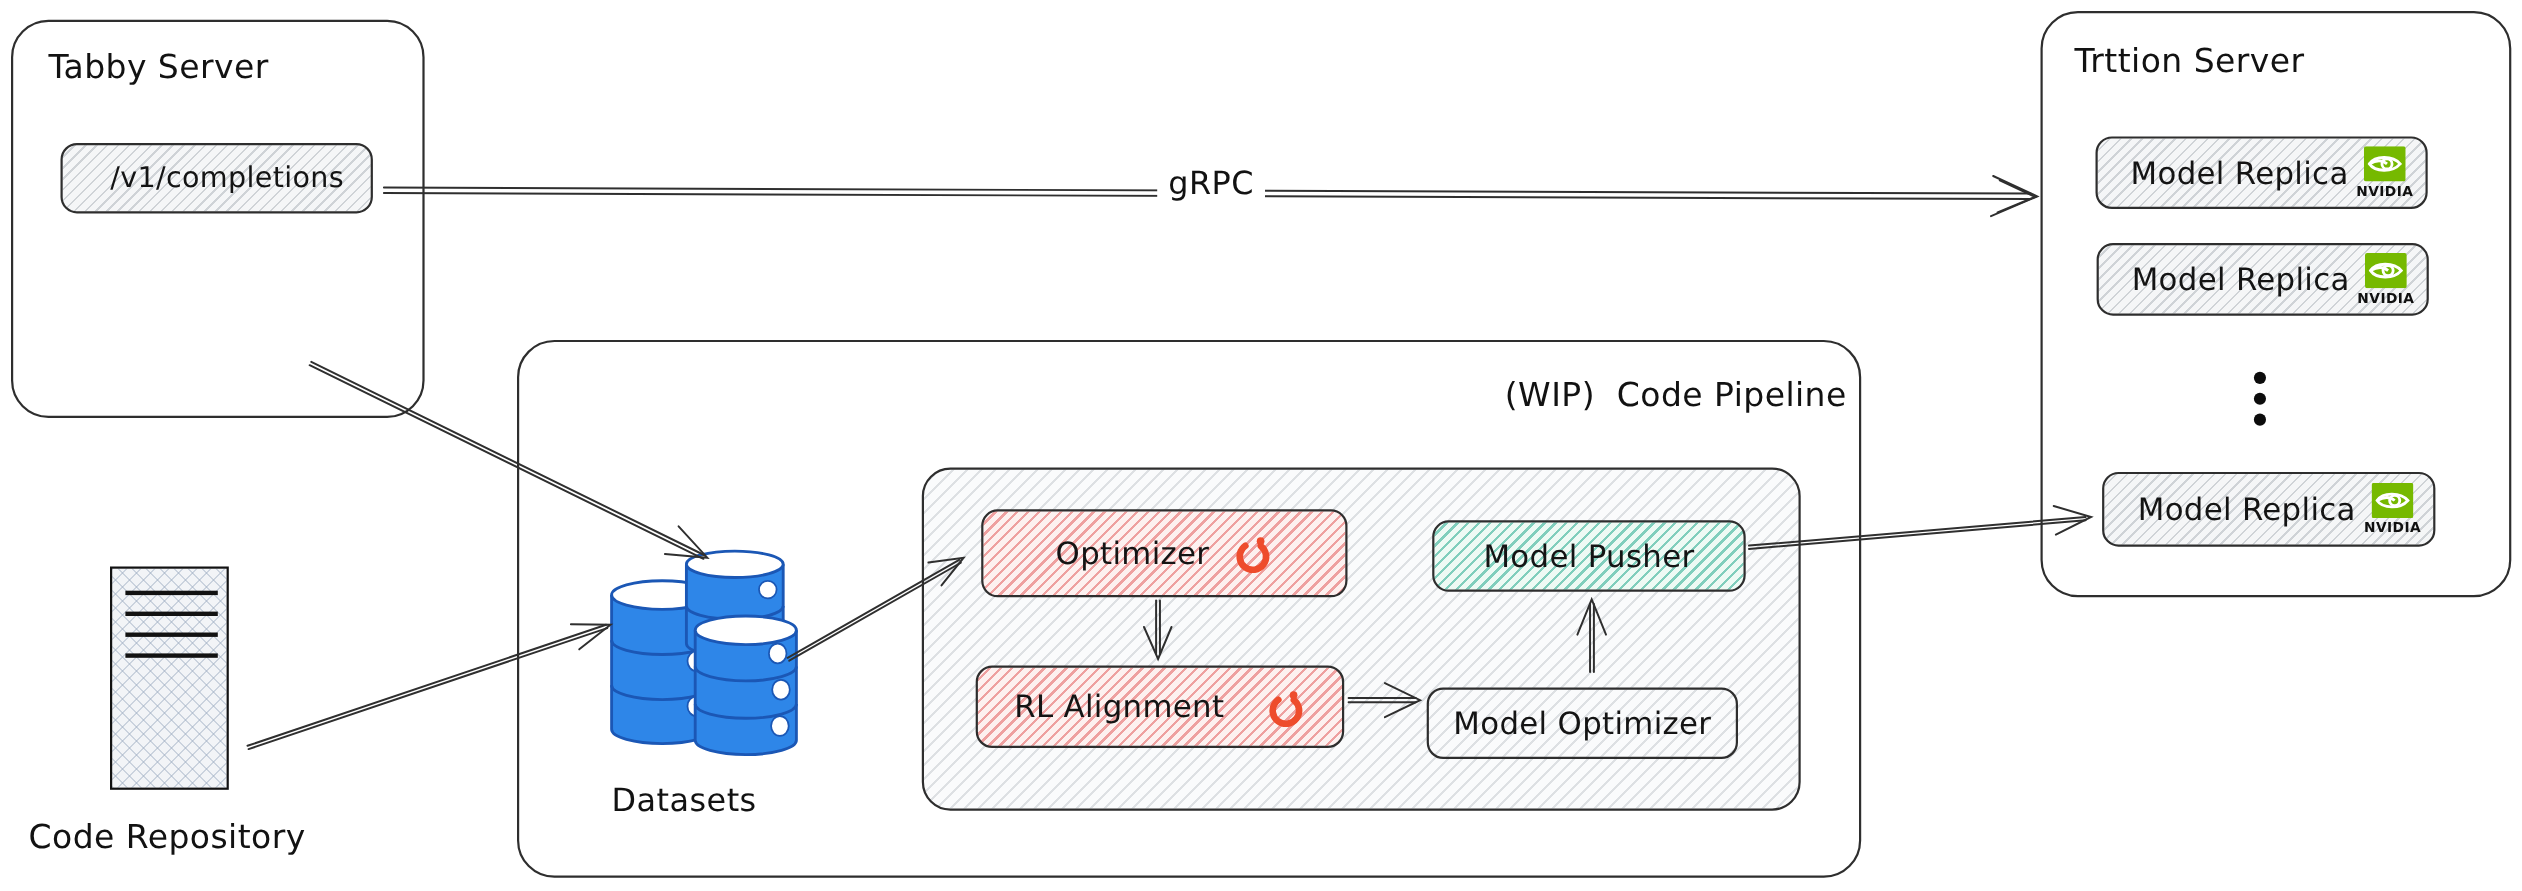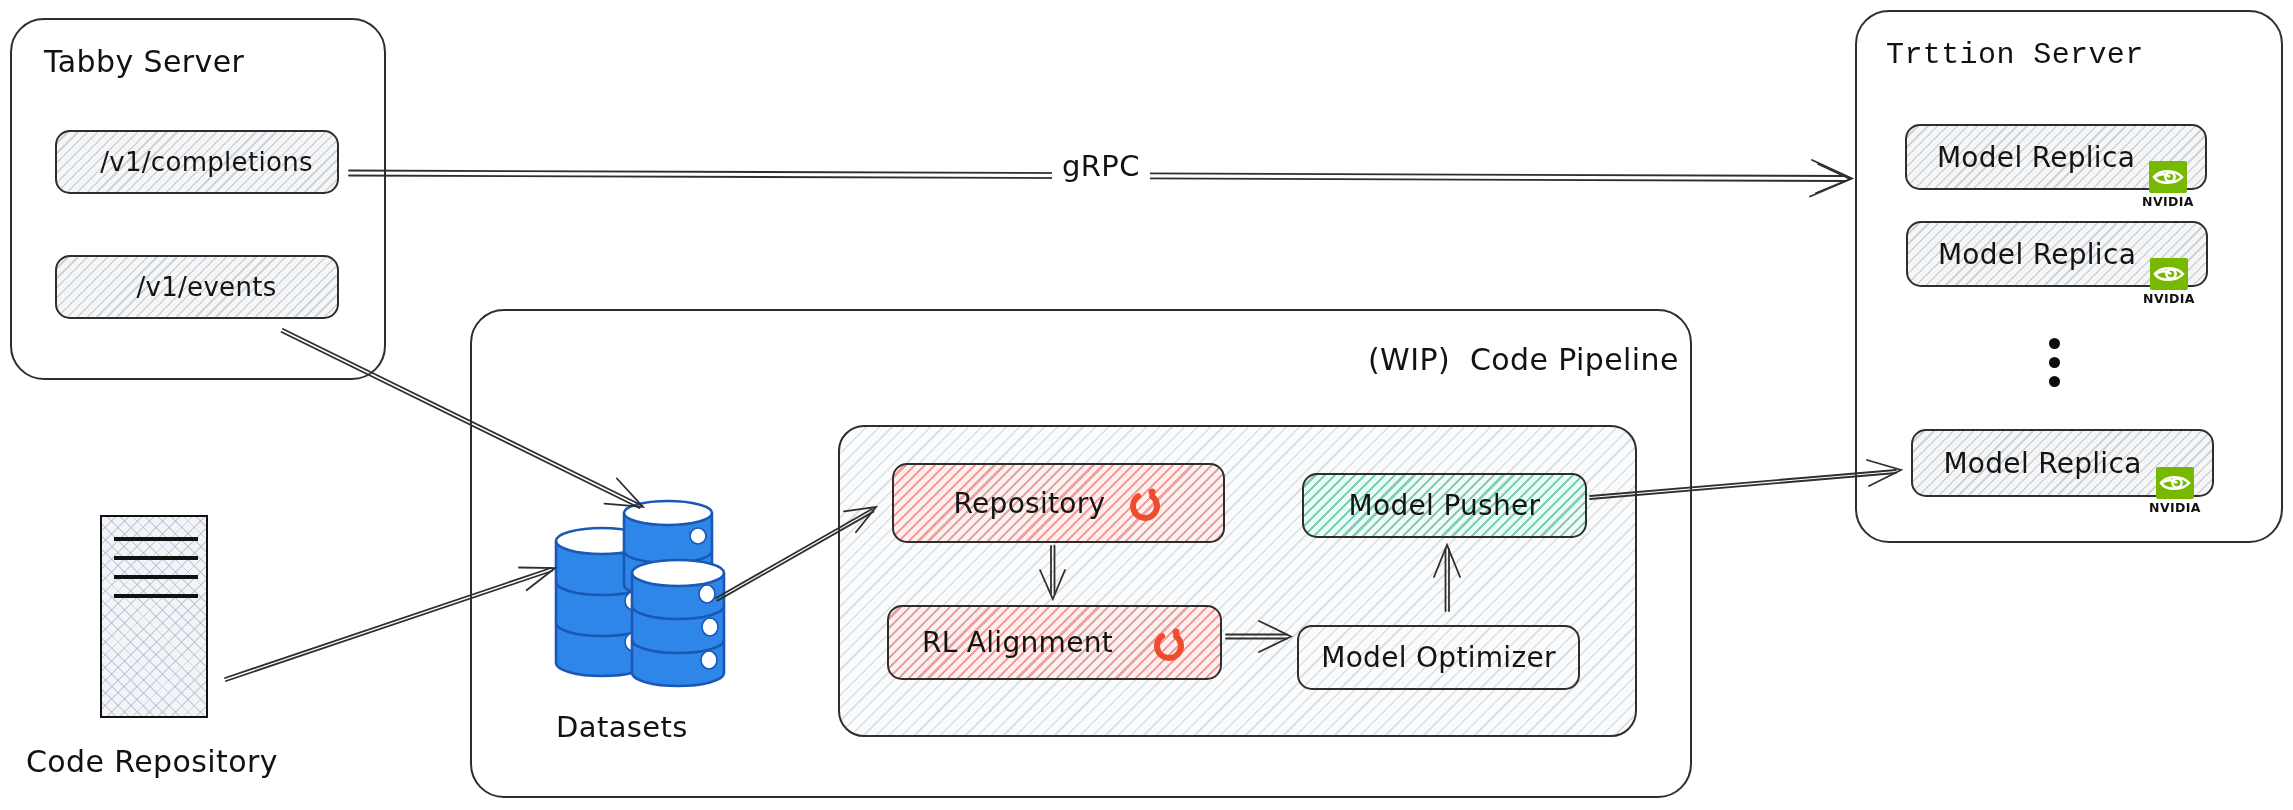--- a/index.html
+++ b/index.html
@@ -32,21 +32,21 @@
     background-image:repeating-linear-gradient(135deg,rgba(20,163,133,.50) 0 2.2px,transparent 2.2px 7px);
   }
   .lattice{
     background-color:#f2f4f7;
     background-image:
       repeating-linear-gradient(45deg,rgba(160,175,195,.48) 0 1.3px,transparent 1.3px 9px),
       repeating-linear-gradient(135deg,rgba(160,175,195,.48) 0 1.3px,transparent 1.3px 9px);
   }
   .repo{position:absolute;left:100px;top:515px;width:108px;height:203px;border:2.6px solid #121212;box-sizing:border-box;z-index:2;}
   .repo .line{position:absolute;left:12px;width:84px;height:3.6px;background:#121212;}
-  .nvlogo{position:absolute;right:9px;top:50%;transform:translateY(-50%);width:56px;display:flex;flex-direction:column;align-items:center;z-index:3;margin-top:28px;}
+  .nvlogo{position:absolute;right:9px;top:50%;transform:translateY(-50%);width:56px;display:flex;flex-direction:column;align-items:center;z-index:3;}
   .nvword{font-size:12.5px;font-weight:700;letter-spacing:.4px;color:#101010;margin-top:1px;}
   .replica{justify-content:center;padding:0 66px 0 26px;}
   .replica .lbl{width:100%;text-align:center;}
   .vdots{position:absolute;left:2049px;top:338px;display:flex;flex-direction:column;gap:8px;z-index:2;}
   .vdots i{width:11px;height:11px;border-radius:50%;background:#0c0c0c;}
   .overlay{position:absolute;left:0;top:0;z-index:5;pointer-events:none;}
   .shapes{position:absolute;left:0;top:0;z-index:3;pointer-events:none;}
   .grpc-label{
     position:absolute;left:1052px;top:149px;background:#ffffff;padding:0 10px;
     font-size:29px;letter-spacing:.4px;color:#121212;z-index:6;
@@ -56,38 +56,35 @@
 </head>
 <body>
 
 <div class="stage">
 
   <div class="box" style="left:10px;top:18px;width:376px;height:362px;"></div>
   <div class="title" style="left:44px;top:44px;">Tabby Server</div>
   <div class="node hatch-gray" style="left:55px;top:130px;width:284px;height:64px;font-size:26px;">
     <span>/v1/completions</span>
   </div>
-  <div class="node hatch-gray" style="left:55px;top:255px;width:284px;height:64px;font-size:26px;">
-    <span>/v1/events</span>
-  </div>
 
   <div class="repo lattice">
     <div class="line" style="top:20px;"></div>
     <div class="line" style="top:39px;"></div>
     <div class="line" style="top:58px;"></div>
     <div class="line" style="top:77px;"></div>
   </div>
   <div class="title" style="left:26px;top:744px;">Code Repository</div>
 
   <div class="box" style="left:470px;top:309px;width:1222px;height:489px;"></div>
   <div class="title pipe-title">(WIP)  Code Pipeline</div>
   <div class="box hatch-light" style="left:838px;top:425px;width:799px;height:312px;border-radius:26px;"></div>
 
   <div class="node hatch-red" style="left:892px;top:463px;width:333px;height:80px;">
-    <span>Repository</span>
+    <span>Optimizer</span>
     <svg width="36" height="40" viewBox="0 0 36 40">
       <circle cx="18" cy="23" r="12" fill="none" stroke-width="6" stroke-linecap="round" stroke-dasharray="60 16" transform="rotate(-53 18 23)" stroke="#ee4c2c"></circle>
       <circle cx="25" cy="9" r="3.5" fill="#ee4c2c"></circle>
     </svg>
   </div>
 
   <div class="node hatch-red" style="left:887px;top:605px;width:335px;height:75px;gap:38px;">
     <span>RL Alignment</span>
     <svg width="36" height="40" viewBox="0 0 36 40">
       <circle cx="18" cy="23" r="12" fill="none" stroke-width="6" stroke-linecap="round" stroke-dasharray="60 16" transform="rotate(-53 18 23)" stroke="#ee4c2c"></circle>
@@ -123,21 +120,21 @@
       <path d="M632 640 A46 13 0 0 0 724 640" fill="none"></path>
       <ellipse cx="678" cy="573" rx="46" ry="13" fill="#ffffff"></ellipse>
       <ellipse cx="707" cy="594" rx="8" ry="9" fill="#ffffff" stroke-width="1.6"></ellipse>
       <ellipse cx="710" cy="627" rx="8" ry="9" fill="#ffffff" stroke-width="1.6"></ellipse>
       <ellipse cx="709" cy="660" rx="8" ry="9" fill="#ffffff" stroke-width="1.6"></ellipse>
     </g>
   </svg>
   <div class="title" style="left:556px;top:710px;width:175px;text-align:left;font-size:29px;">Datasets</div>
 
   <div class="box" style="left:1855px;top:10px;width:428px;height:533px;"></div>
-  <div class="title" style="left:1886px;top:38px;font-family:Liberation Mono, monospace;">Trttion Server</div>
+  <div class="title" style="left:1886px;top:38px;">Trttion Server</div>
 
   <div class="node hatch-gray replica" style="left:1905px;top:124px;width:302px;height:66px;">
     <span class="lbl">Model Replica</span>
     <span class="nvlogo">
       <svg width="38" height="32" viewBox="0 0 38 32">
         <rect width="38" height="32" rx="2" fill="#76b900"></rect>
         <g stroke="#ffffff" stroke-width="2.6" fill="none">
           <path d="M5 16 C 10 8.5, 26 8, 33 16 C 26 24, 10 23.5, 5 16 Z"></path>
           <circle cx="21" cy="16" r="4.6"></circle>
           <path d="M5 16 C 12 12, 17 12.5, 21 16"></path>

